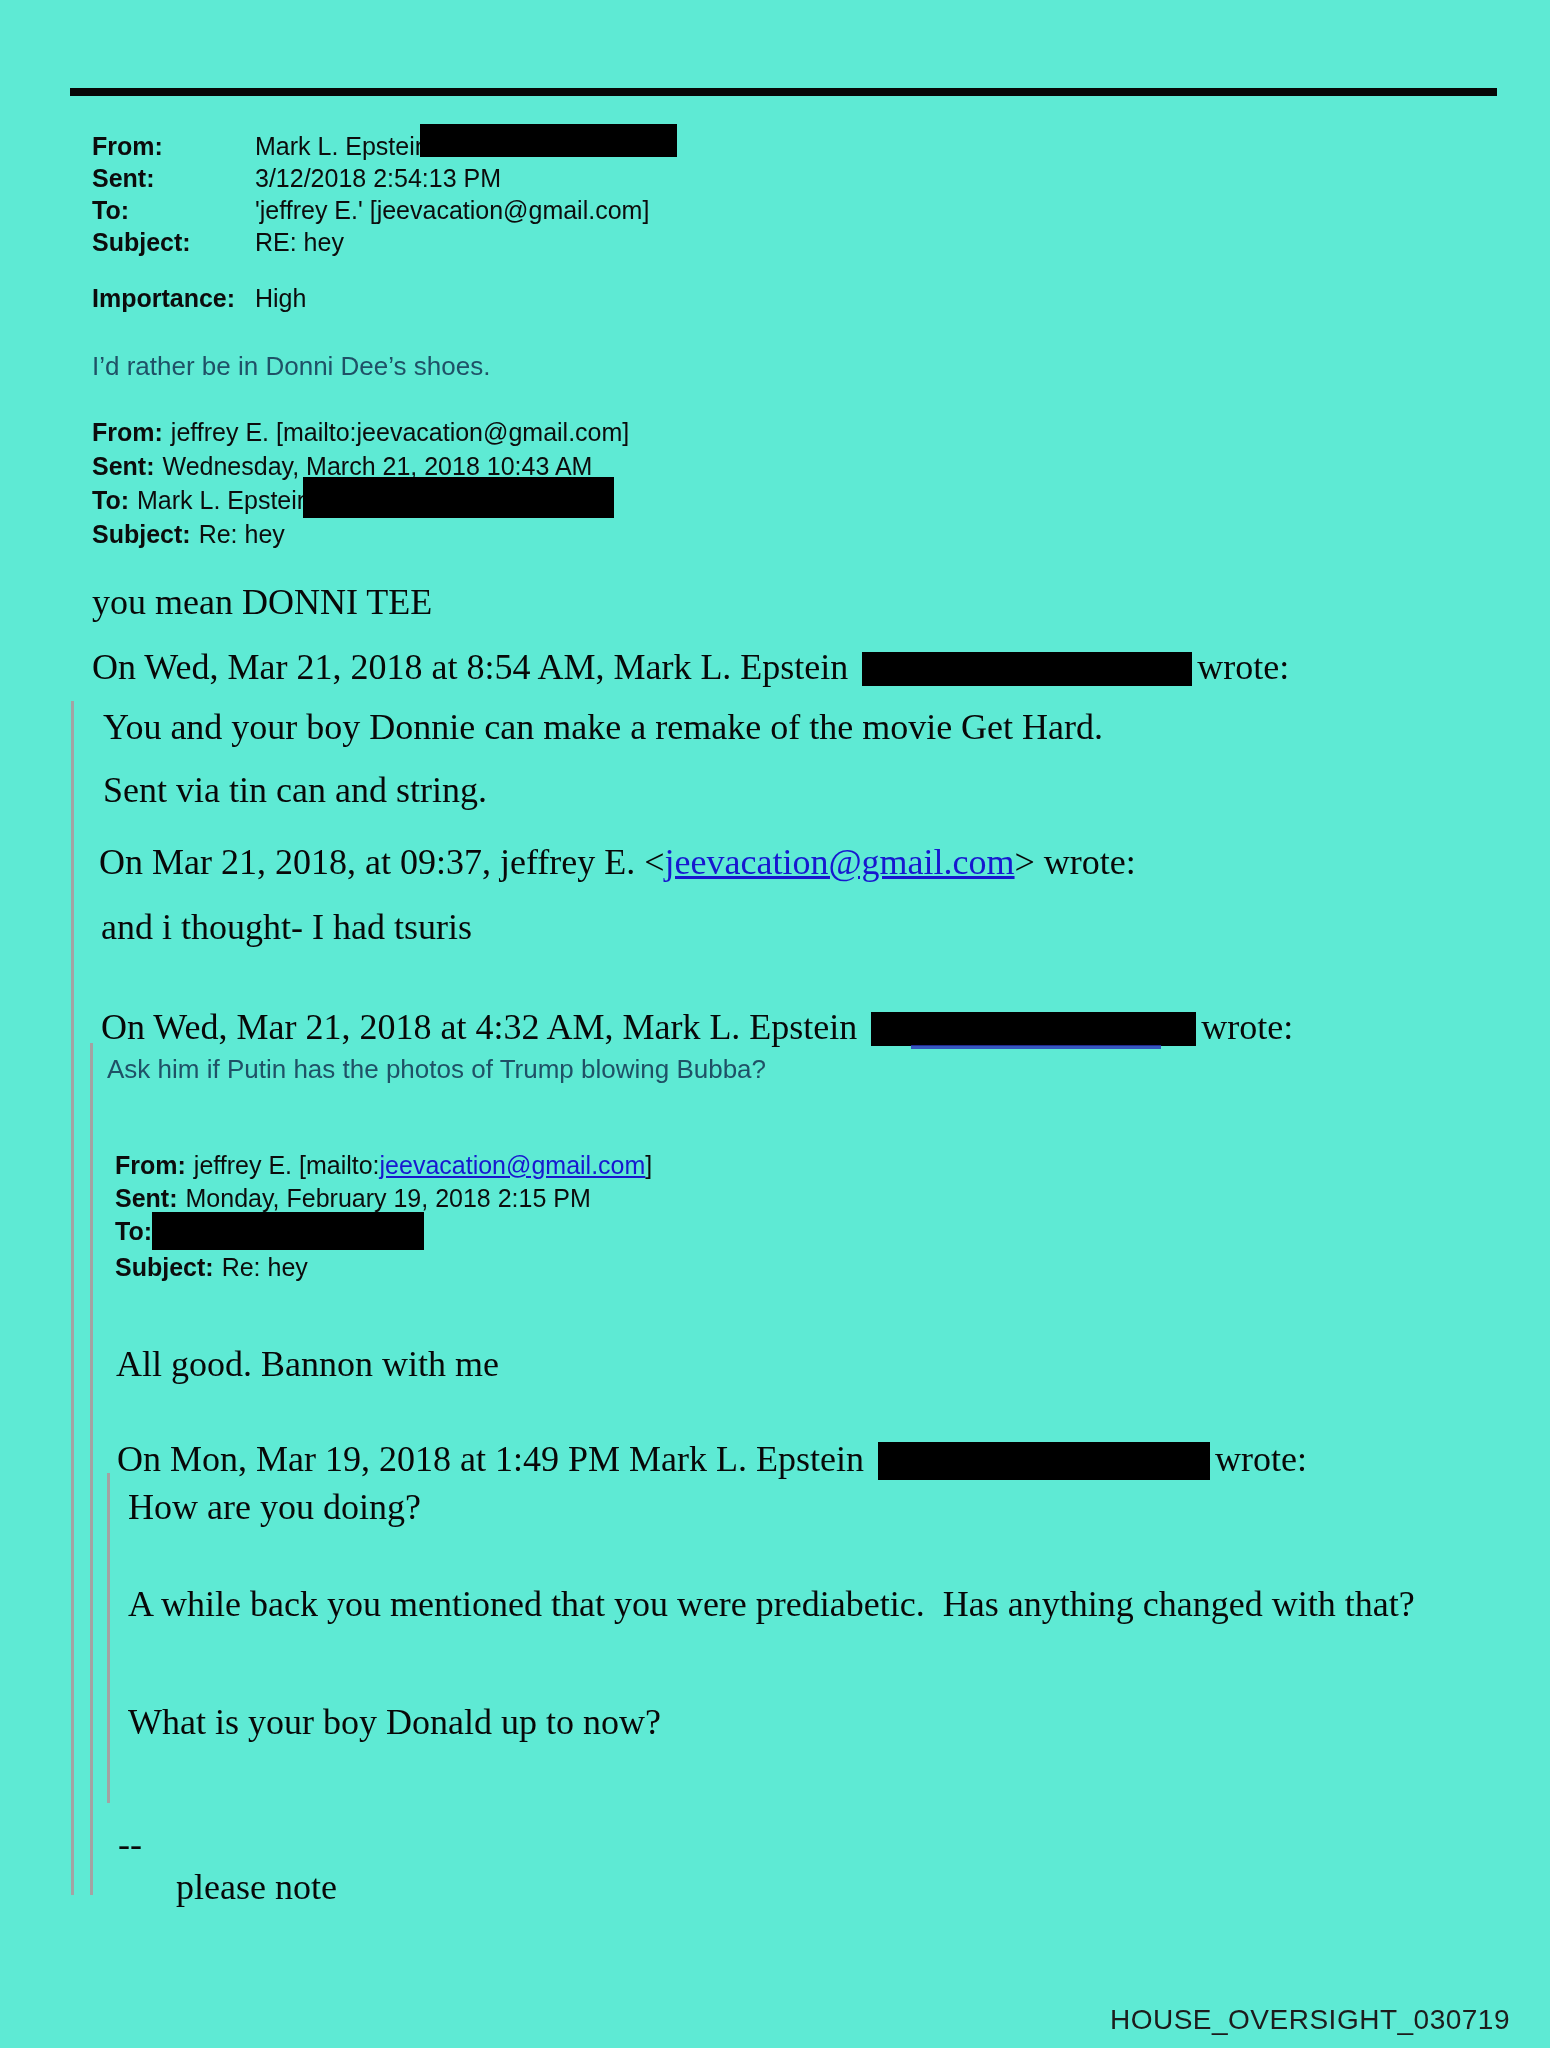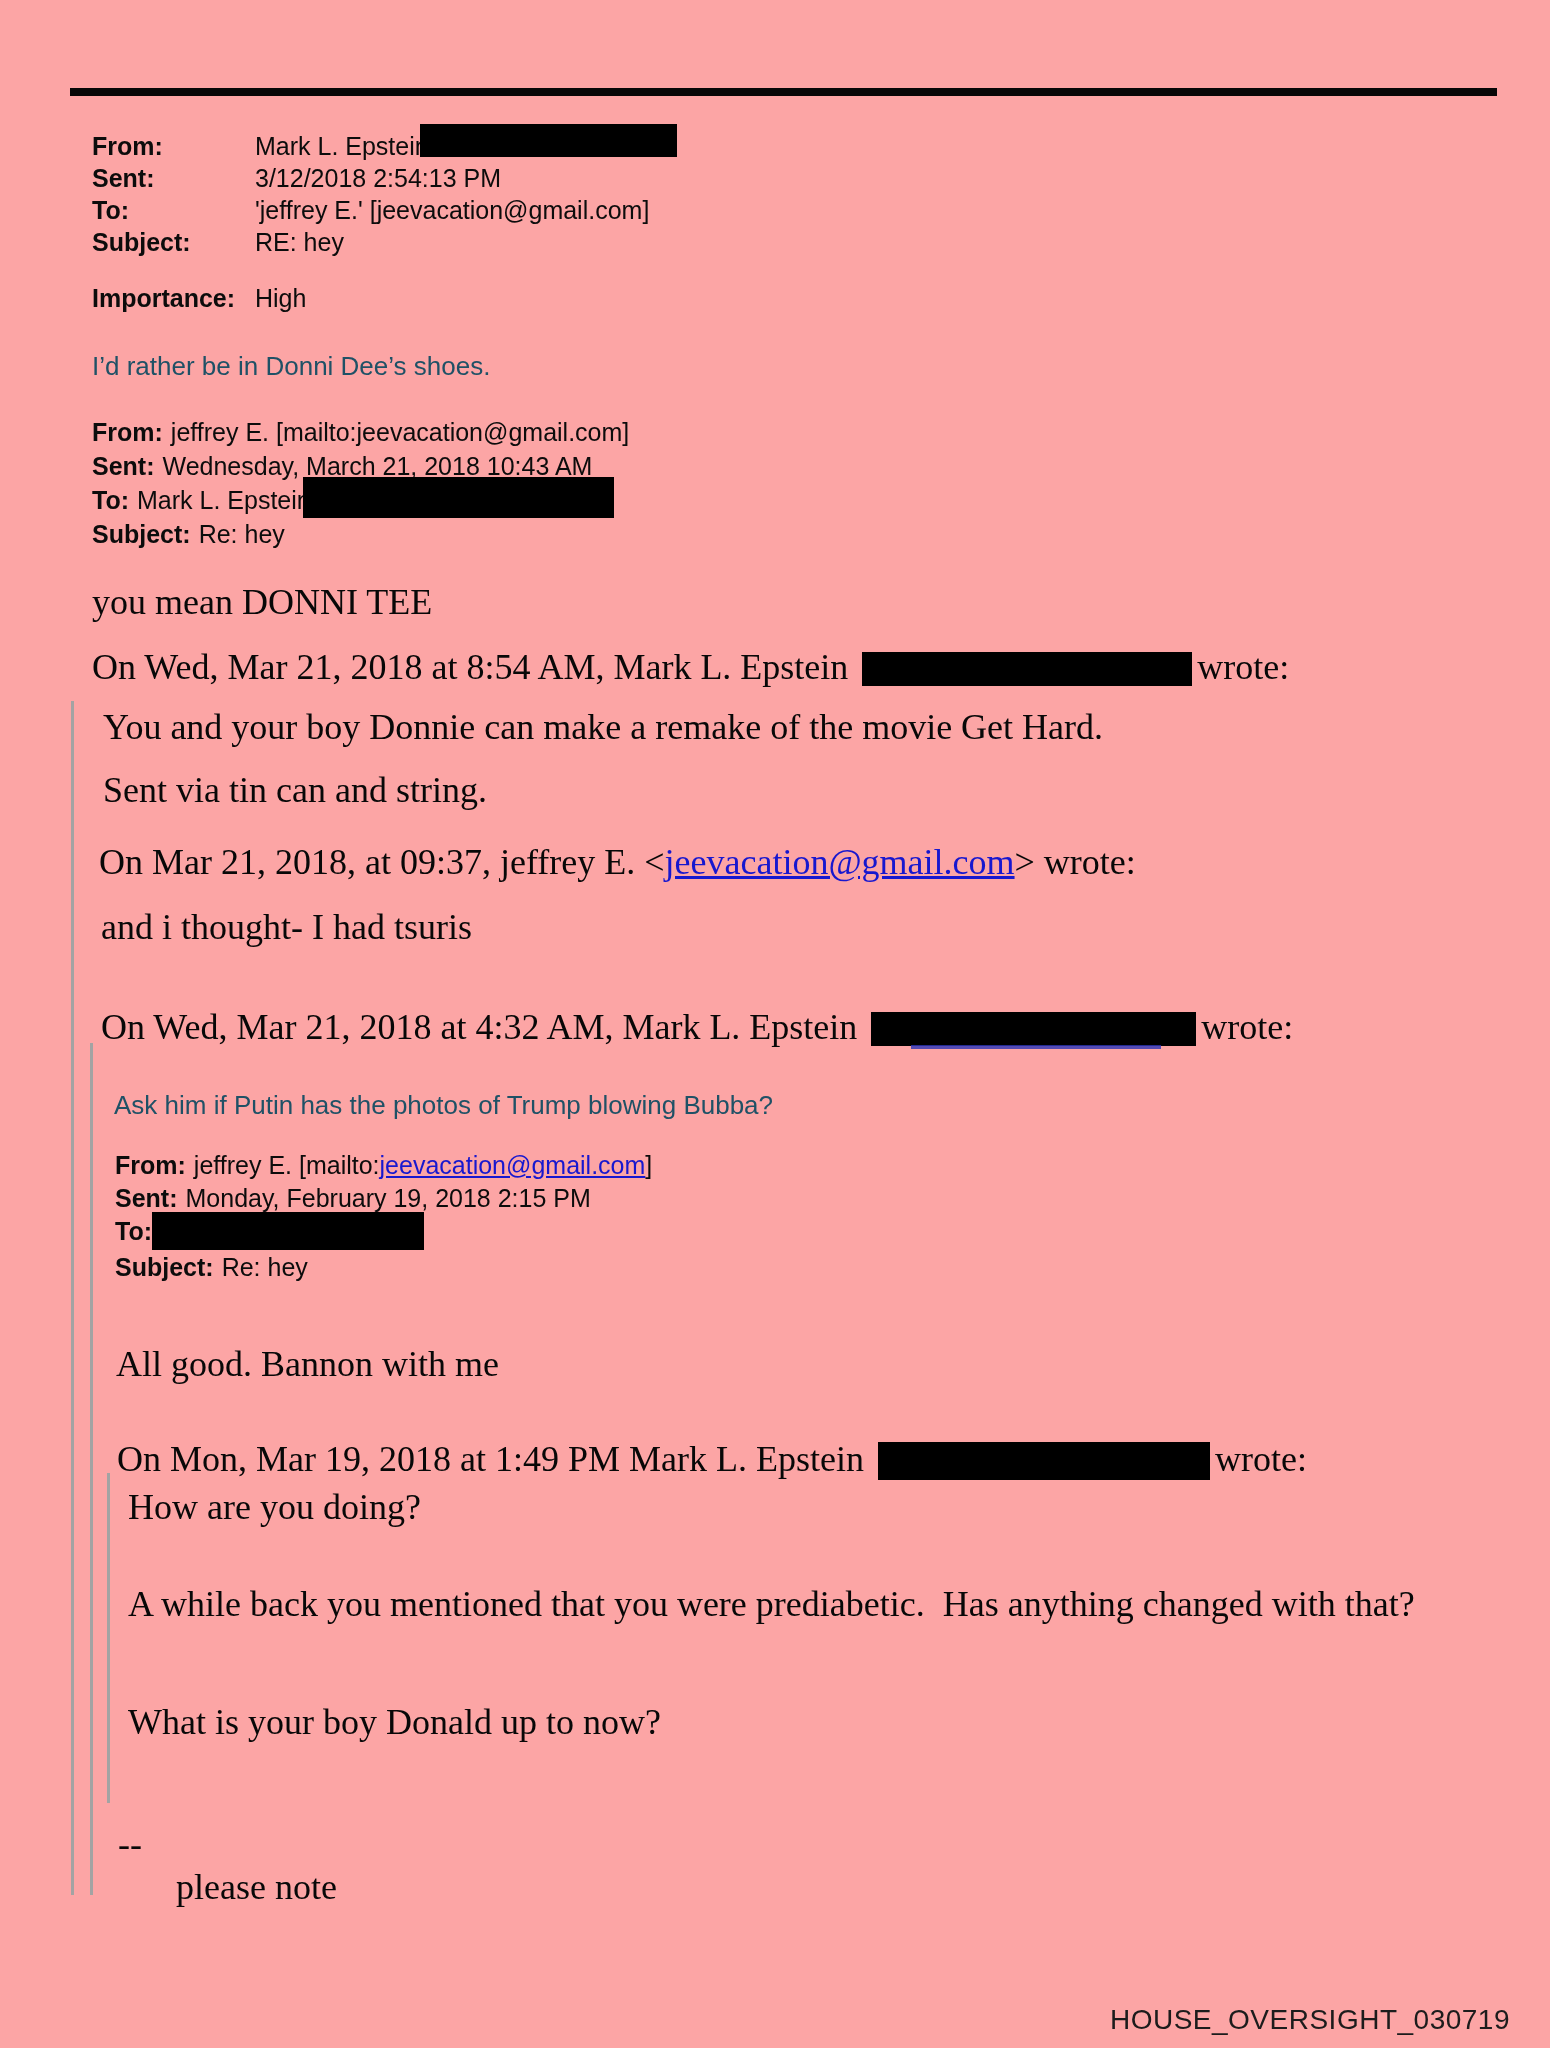--- a/index.html
+++ b/index.html
@@ -1,20 +1,20 @@
 <!DOCTYPE html>
 <html><head>
 <meta charset="utf-8">
 <style>
   html,body{margin:0;padding:0;background:#ffffff;}
   .page{
     position:relative;
     width:1550px;
     height:2048px;
-    background:#fca5a5;
+    background:#5eead4;
     overflow:hidden;
     font-family:"Liberation Sans", sans-serif;
     color:#0c0c0c;
   }
   .abs{position:absolute; line-height:1.2; white-space:pre;}
   .sans{font-size:25px;}
   .sansblue{font-size:26px; color:#1f5166;}
   .serif{font-family:"Liberation Serif", serif; font-size:36px; color:#080808;}
   .b{font-weight:bold;}
   .lbl{font-weight:bold; margin-right:8px;}
@@ -71,21 +71,21 @@
   <div class="vbar" style="left:107px; top:1473px; height:330px;"></div>
 
   <div class="abs serif" style="left:103px; top:706px;">You and your boy Donnie can make a remake of the movie Get Hard.</div>
   <div class="abs serif" style="left:103px; top:769px;">Sent via tin can and string.</div>
 
   <div class="abs serif" style="left:99px; top:841px;"><span>On Mar 21, 2018, at 09:37, jeffrey E. &lt;</span><a class="link">jeevacation@gmail.com</a><span>&gt; wrote:</span></div>
   <div class="abs serif" style="left:101px; top:906px;">and i thought- I had tsuris</div>
 
   <div class="abs serif" style="left:101px; top:1006px;"><span>On Wed, Mar 21, 2018 at 4:32 AM, Mark L. Epstein</span><span class="redact inline" style="width:325px; height:34px;"><span class="peek"></span></span><span>wrote:</span></div>
 
-  <div class="abs sansblue" style="left:114px; top:1054px;margin-top:36px;">Ask him if Putin has the photos of Trump blowing Bubba?</div>
+  <div class="abs sansblue" style="left:107px; top:1054px;">Ask him if Putin has the photos of Trump blowing Bubba?</div>
 
   <div class="abs sans" style="left:115px; top:1150px;"><span class="lbl">From:</span><span>jeffrey E. [mailto:</span><a class="link">jeevacation@gmail.com</a><span>]</span></div>
   <div class="abs sans" style="left:115px; top:1183px;"><span class="lbl">Sent:</span><span>Monday, February 19, 2018 2:15 PM</span></div>
   <div class="abs sans b" style="left:115px; top:1216px;">To:</div>
   <div class="redact block" style="left:152px; top:1212px; width:272px; height:38px;"></div>
   <div class="abs sans" style="left:115px; top:1252px;"><span class="lbl">Subject:</span><span>Re: hey</span></div>
 
   <div class="abs serif" style="left:116px; top:1343px;">All good. Bannon with me</div>
 
   <div class="abs serif" style="left:117px; top:1438px;"><span>On Mon, Mar 19, 2018 at 1:49 PM Mark L. Epstein</span><span class="redact inline" style="width:332px; height:38px;"></span><span>wrote:</span></div>

